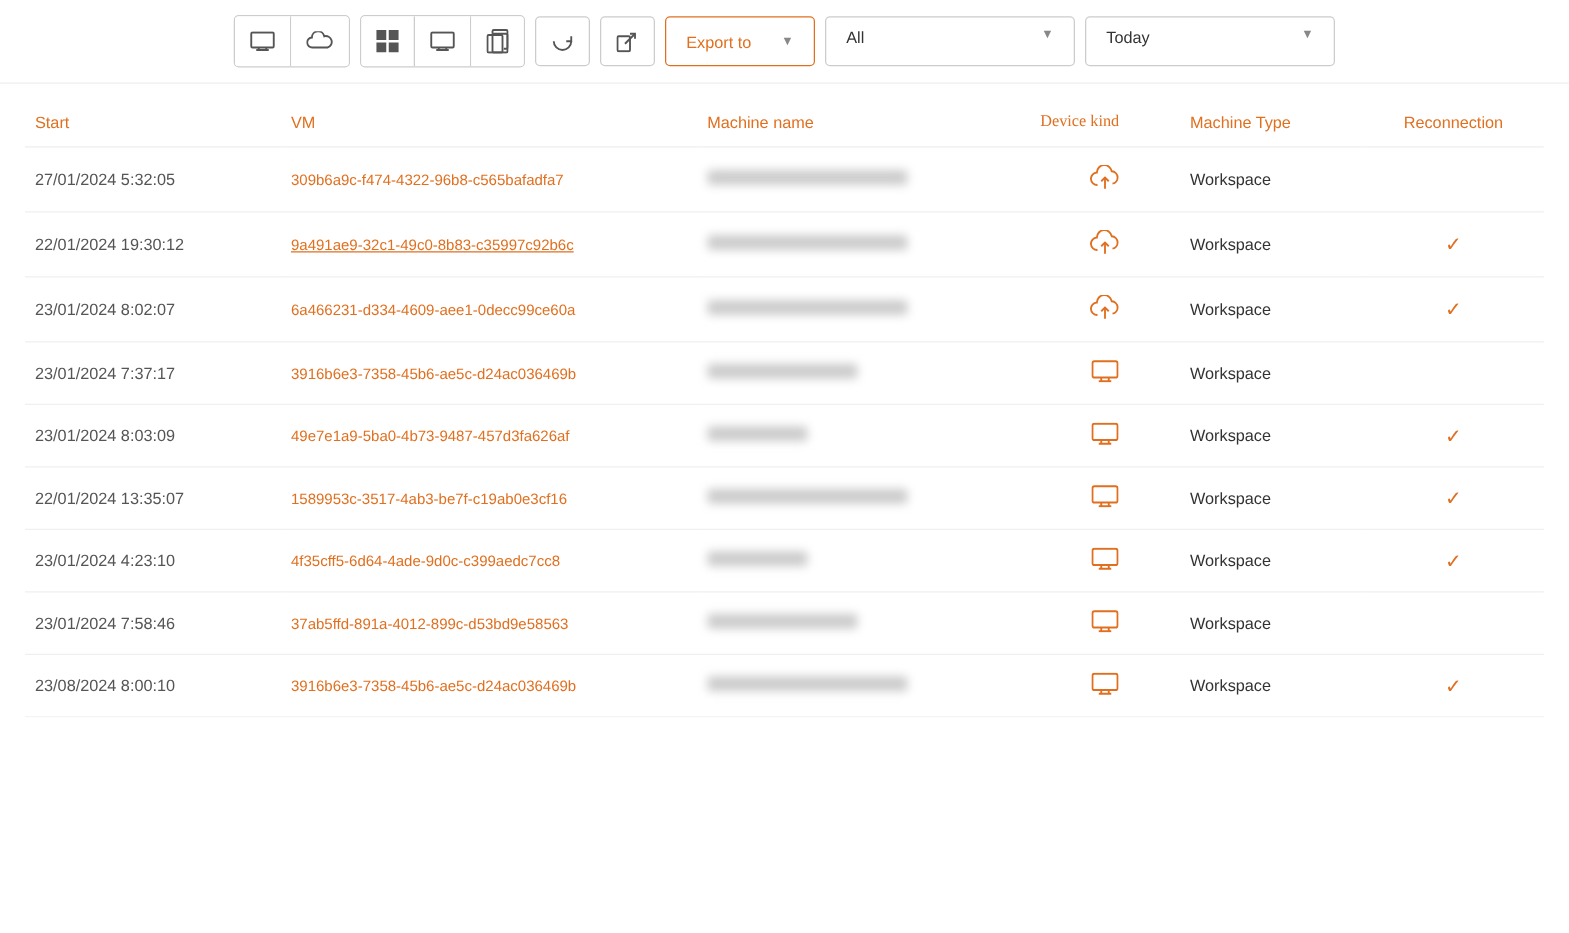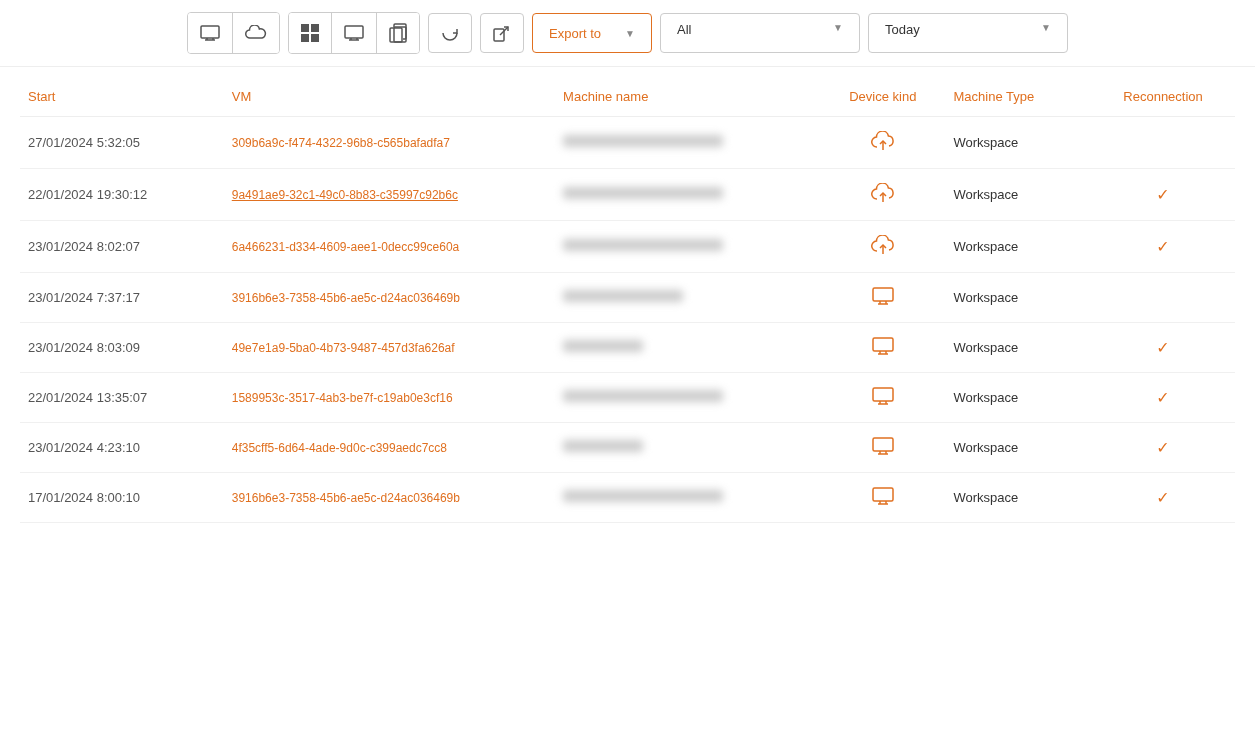--- a/index.html
+++ b/index.html
@@ -195,21 +195,21 @@
   </button>
 </div>
 
 <div class="table-container">
   <table>
     <thead>
       <tr>
         <th>Start</th>
         <th>VM</th>
         <th>Machine name</th>
-        <th style="text-align:center;">Device kind</th>
+        <th style="font-family:Liberation Serif, serif;">Device kind</th>
         <th>Machine Type</th>
         <th style="text-align:center;">Reconnection</th>
       </tr>
     </thead>
     <tbody id="table-body">
     <tr>
           <td style="color: rgb(85, 85, 85); white-space: nowrap;">27/01/2024 5:32:05</td>
           <td class="vm-id" style="color: rgb(224, 112, 32);">309b6a9c-f474-4322-96b8-c565bafadfa7</td>
           <td><span style="display: inline-block; width: 160px; height: 12px; background: rgb(204, 204, 204); border-radius: 3px; filter: blur(4px);"></span></td>
           <td style="text-align: center;"><span><svg width="24" height="20" viewBox="0 0 24 20" fill="none" stroke="#e07020" stroke-width="1.5">
@@ -290,21 +290,34 @@
           <td style="text-align: center;"><span><svg width="22" height="18" viewBox="0 0 22 18" fill="none" stroke="#e07020" stroke-width="1.5">
         <rect x="1" y="1" width="20" height="13" rx="1.5"></rect>
         <line x1="8" y1="14" x2="8" y2="17"></line>
         <line x1="14" y1="14" x2="14" y2="17"></line>
         <line x1="6" y1="17" x2="16" y2="17"></line>
       </svg></span></td>
           <td>Workspace</td>
           <td style="text-align: center;"><span style="color: rgb(224, 112, 32); font-size: 16px;">✓</span></td>
         </tr>
         <tr>
-          <td style="color: rgb(85, 85, 85); white-space: nowrap;">17/01/2024 8:00:10</td>
+          <td style="color: rgb(85, 85, 85); white-space: nowrap;">23/01/2024 7:58:46</td>
+          <td class="vm-id" style="color: rgb(224, 112, 32);">37ab5ffd-891a-4012-899c-d53bd9e58563</td>
+          <td><span style="display: inline-block; width: 120px; height: 12px; background: rgb(204, 204, 204); border-radius: 3px; filter: blur(4px);"></span></td>
+          <td style="text-align: center;"><span><svg width="22" height="18" viewBox="0 0 22 18" fill="none" stroke="#e07020" stroke-width="1.5">
+        <rect x="1" y="1" width="20" height="13" rx="1.5"></rect>
+        <line x1="8" y1="14" x2="8" y2="17"></line>
+        <line x1="14" y1="14" x2="14" y2="17"></line>
+        <line x1="6" y1="17" x2="16" y2="17"></line>
+      </svg></span></td>
+          <td>Workspace</td>
+          <td style="text-align: center;"></td>
+        </tr>
+        <tr>
+          <td style="color: rgb(85, 85, 85); white-space: nowrap;">23/08/2024 8:00:10</td>
           <td class="vm-id" style="color: rgb(224, 112, 32);">3916b6e3-7358-45b6-ae5c-d24ac036469b</td>
           <td><span style="display: inline-block; width: 160px; height: 12px; background: rgb(204, 204, 204); border-radius: 3px; filter: blur(4px);"></span></td>
           <td style="text-align: center;"><span><svg width="22" height="18" viewBox="0 0 22 18" fill="none" stroke="#e07020" stroke-width="1.5">
         <rect x="1" y="1" width="20" height="13" rx="1.5"></rect>
         <line x1="8" y1="14" x2="8" y2="17"></line>
         <line x1="14" y1="14" x2="14" y2="17"></line>
         <line x1="6" y1="17" x2="16" y2="17"></line>
       </svg></span></td>
           <td>Workspace</td>
           <td style="text-align: center;"><span style="color: rgb(224, 112, 32); font-size: 16px;">✓</span></td>

